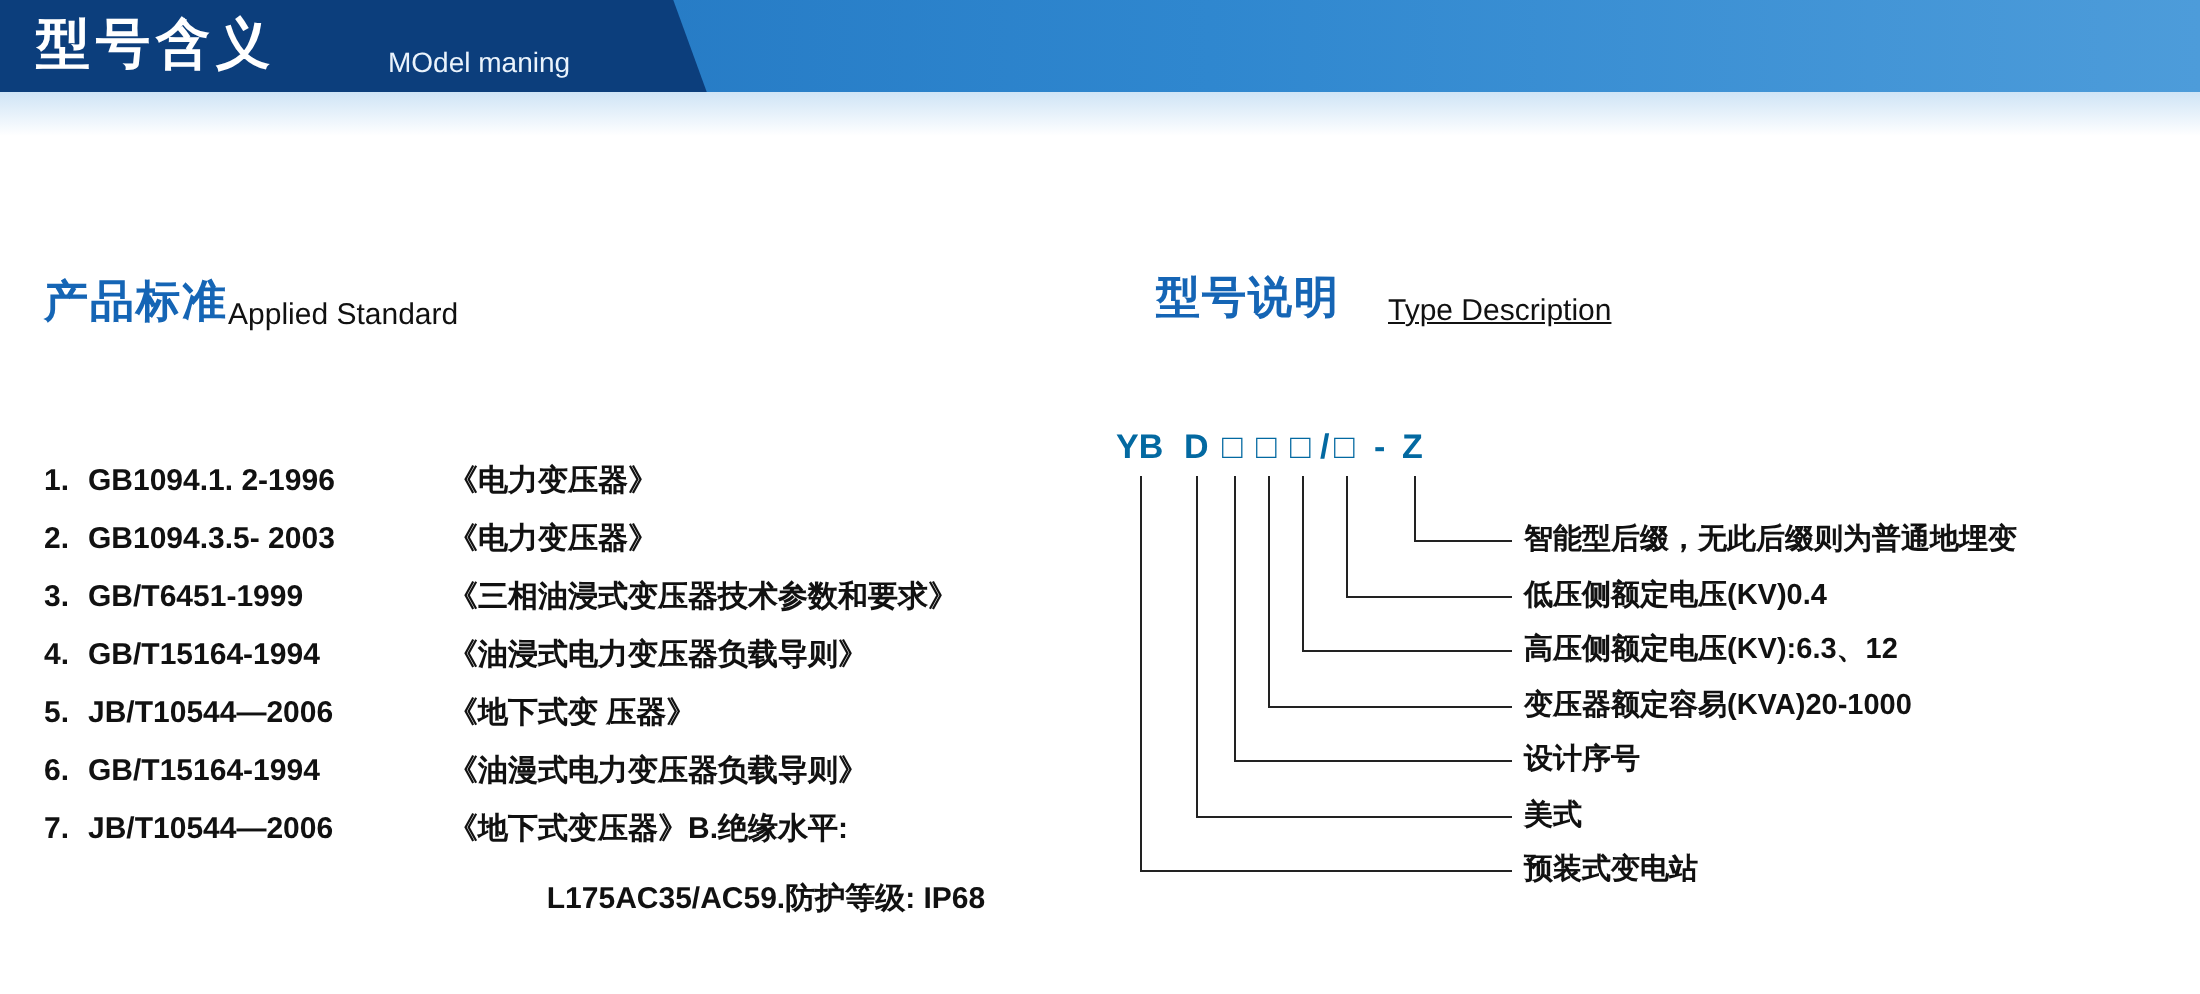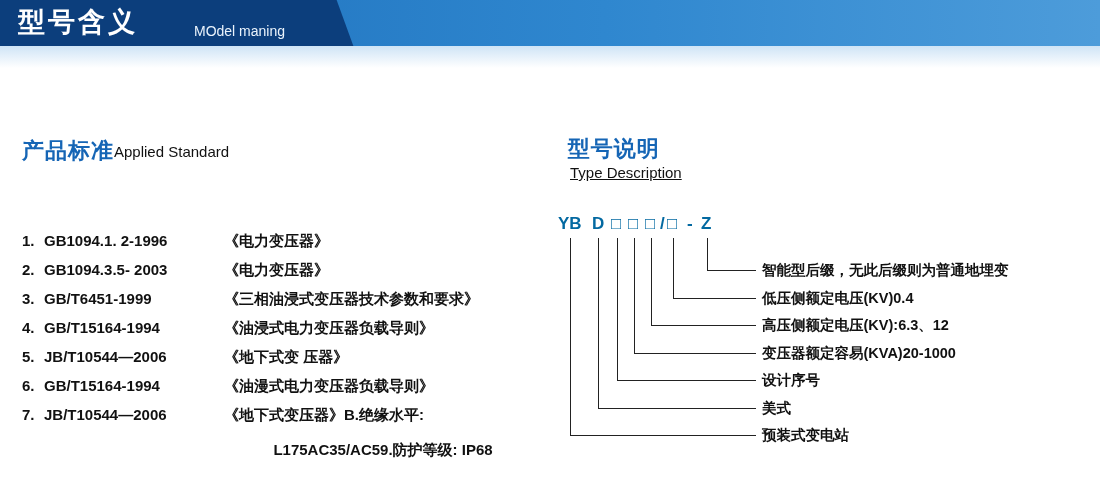--- a/index.html
+++ b/index.html
@@ -44,35 +44,35 @@
   }
   .banner-fade{
     height:22px;
     background:linear-gradient(180deg,#cfe4f6 0%,#ffffff 100%);
   }
   
   .main{position:relative;height:429px;}
   .section-heading{
     position:absolute;
     display:flex;
-    align-items:center;
+    align-items:flex-end;
   }
   .heading-cn{
     font-size:22px;
     font-weight:bold;
     color:#1565b5;
     letter-spacing:1px;
   }
   .heading-en{
     font-size:15px;
     color:#111;
     margin-left:0;
   }
   .left-heading{left:22px;top:68px;}
-  .right-heading{left:546px;top:66px;flex-direction:column;}
+  .right-heading{left:578px;top:66px;}
   .right-heading .heading-en{margin-left:24px;text-decoration:underline;}
   
   .std-list{
     position:absolute;
     left:22px;top:158px;
     width:520px;
     font-size:15px;
     font-weight:600;
   }
   .std-row{

